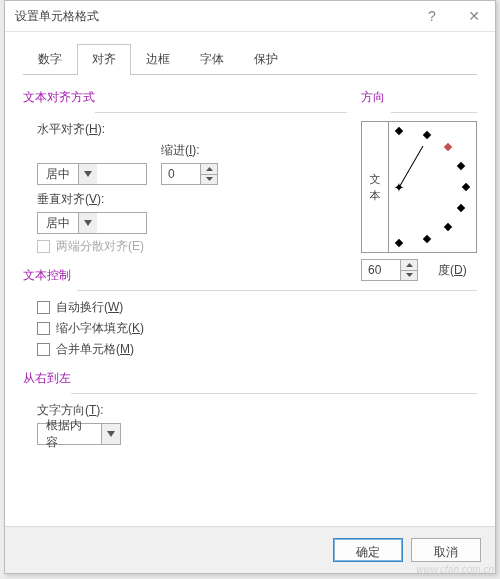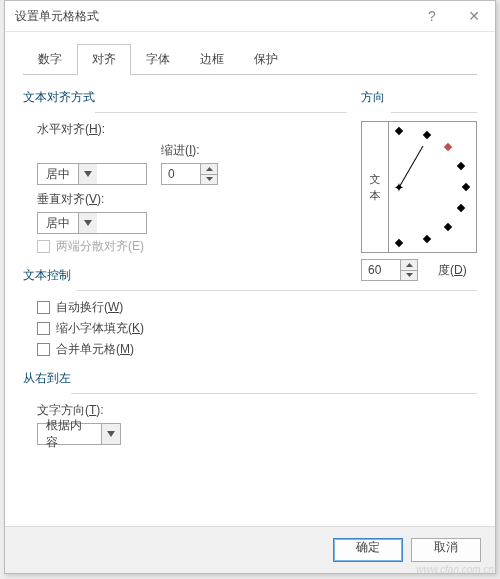--- a/index.html
+++ b/index.html
@@ -74,21 +74,21 @@
   }
   
   .body {
     position: relative;
     padding: 14px 18px 0 18px;
     height: 452px;
     box-sizing: border-box;
   }
   .group-title {
     font-size: 12px;
-    color: #0c4a6e;
+    color: #a21caf;
     margin-bottom: 6px;
   }
   .hairline {
     height: 1px;
     background: #d9d9d9;
     margin: 0 0 8px 0;
   }
   .group {
     position: relative;
     margin-bottom: 12px;
@@ -226,21 +226,21 @@
     align-items: center;
     justify-content: flex-end;
     padding-right: 14px;
     gap: 8px;
   }
   .btn {
     min-width: 70px;
     height: 24px;
     border: 1px solid #adadad;
     background: #fdfdfd;
-    display: flex; align-items: flex-start; justify-content: center;
+    display: flex; align-items: flex-end; justify-content: center;
     padding: 0 12px;
     box-sizing: border-box;
   }
   .btn.primary {
     border: 1px solid #3b87c8;
     box-shadow: inset 0 0 0 1px #7eb4e2;
   }
   .watermark {
     position: absolute;
     right: 6px; bottom: 4px;
@@ -262,22 +262,22 @@
       <span>?</span>
     </div>
     <div class="tb-btn">
       <span>✕</span>
     </div>
   </div>
 
   <div class="tabs">
     <div class="tab"><span>数字</span></div>
     <div class="tab active"><span>对齐</span></div>
+    <div class="tab"><span>边框</span></div>
     <div class="tab"><span>字体</span></div>
-    <div class="tab"><span>边框</span></div>
     <div class="tab"><span>保护</span></div>
   </div>
 
   <div class="body">
 
     <div class="group align-group">
       <div class="row">
         <div class="group-title">文本对齐方式</div>
       </div>
       <div class="hairline"></div>

